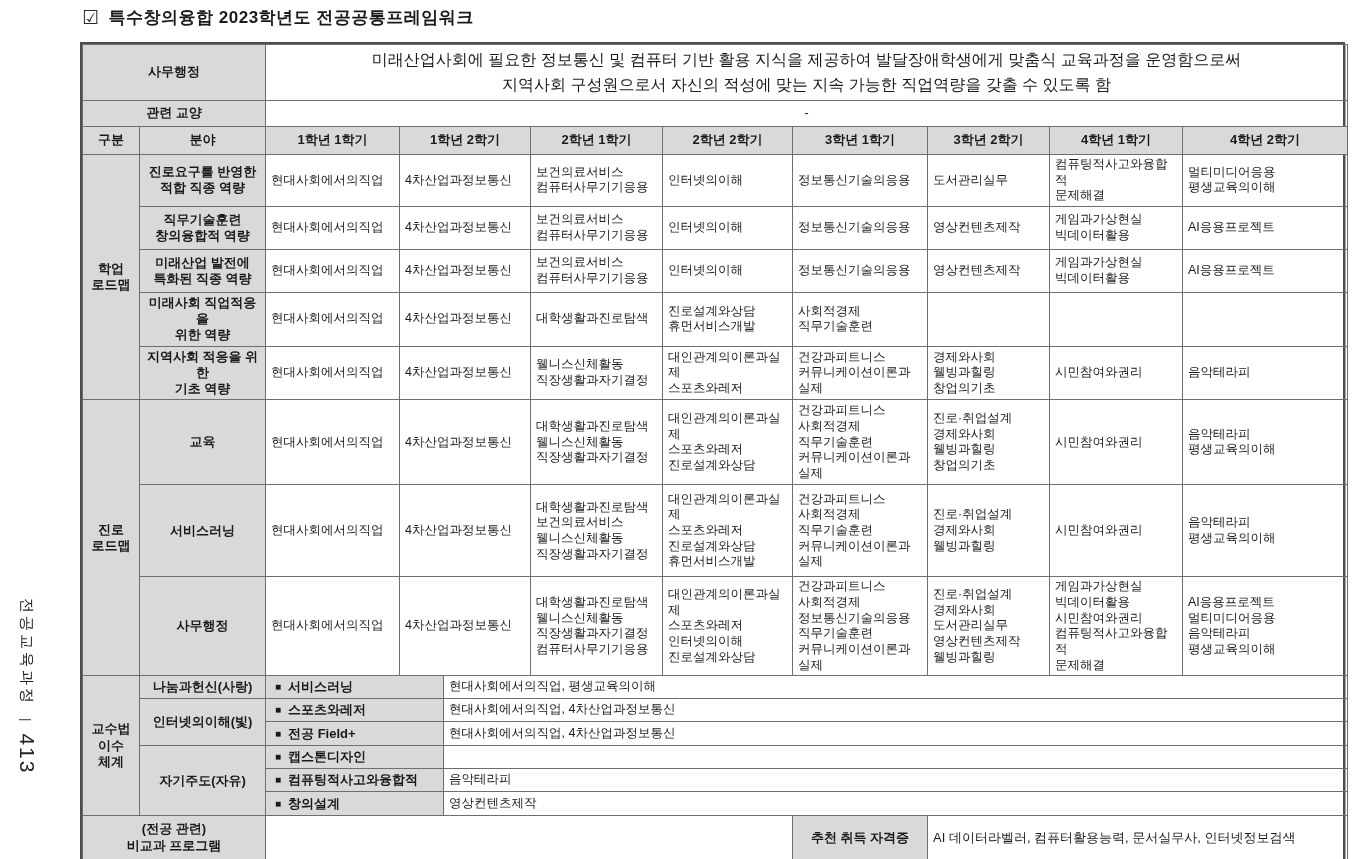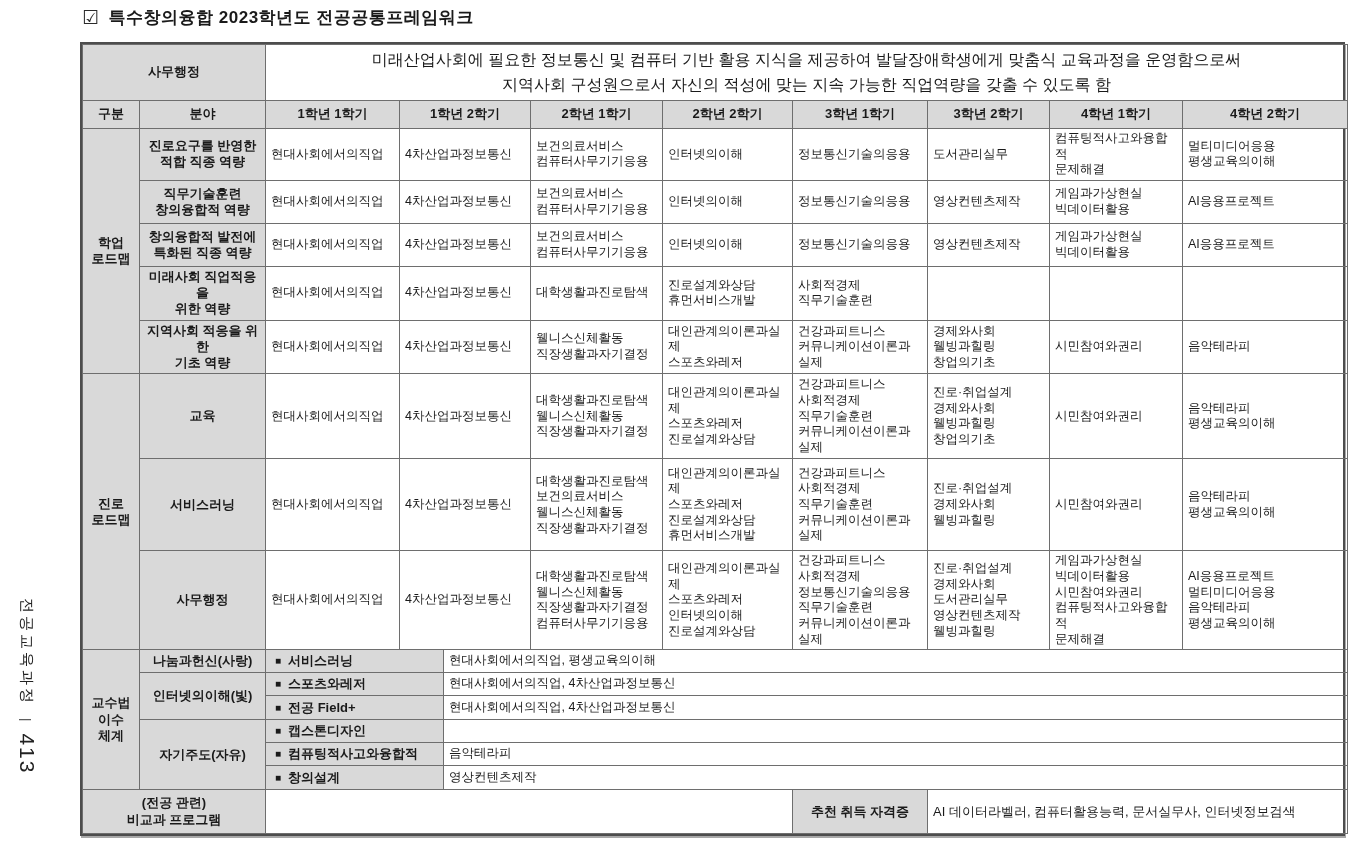--- a/index.html
+++ b/index.html
@@ -83,20 +83,24 @@
         <col style="width:180px">
         <col style="width:180px">
         <col style="width:180px">
         <col style="width:182px">
       </colgroup>
     <tbody>
         <tr style="height:56px">
       <td class="g c">사무행정</td>
       <td class="c goal" colspan="6">미래산업사회에 필요한 정보통신 및 컴퓨터 기반 활용 지식을 제공하여 발달장애학생에게 맞춤식 교육과정을 운영함으로써
 지역사회 구성원으로서 자신의 적성에 맞는 지속 가능한 직업역량을 갖출 수 있도록 함</td>
+    </tr>
+    <tr style="height:26px">
+      <td class="g c">관련 교양</td>
+      <td class="c" colspan="6">-</td>
     </tr>
   </tbody>
     </table>
 
   <table class="tbl">
     <colgroup>
         <col style="width:57px">
         <col style="width:126px">
         <col style="width:134px">
         <col style="width:131px">
@@ -146,21 +150,21 @@
       <td class="v">보건의료서비스
 컴퓨터사무기기응용</td>
       <td class="v">인터넷의이해</td>
       <td class="v">정보통신기술의응용</td>
       <td class="v">영상컨텐츠제작</td>
       <td class="v">게임과가상현실
 빅데이터활용</td>
       <td class="v">AI응용프로젝트</td>
     </tr>
     <tr style="height:43px">
-      <td class="g c">창의융합적 발전에
+      <td class="g c">미래산업 발전에
 특화된 직종 역량</td>
       <td class="v">현대사회에서의직업</td>
       <td class="v">4차산업과정보통신</td>
       <td class="v">보건의료서비스
 컴퓨터사무기기응용</td>
       <td class="v">인터넷의이해</td>
       <td class="v">정보통신기술의응용</td>
       <td class="v">영상컨텐츠제작</td>
       <td class="v">게임과가상현실
 빅데이터활용</td>

